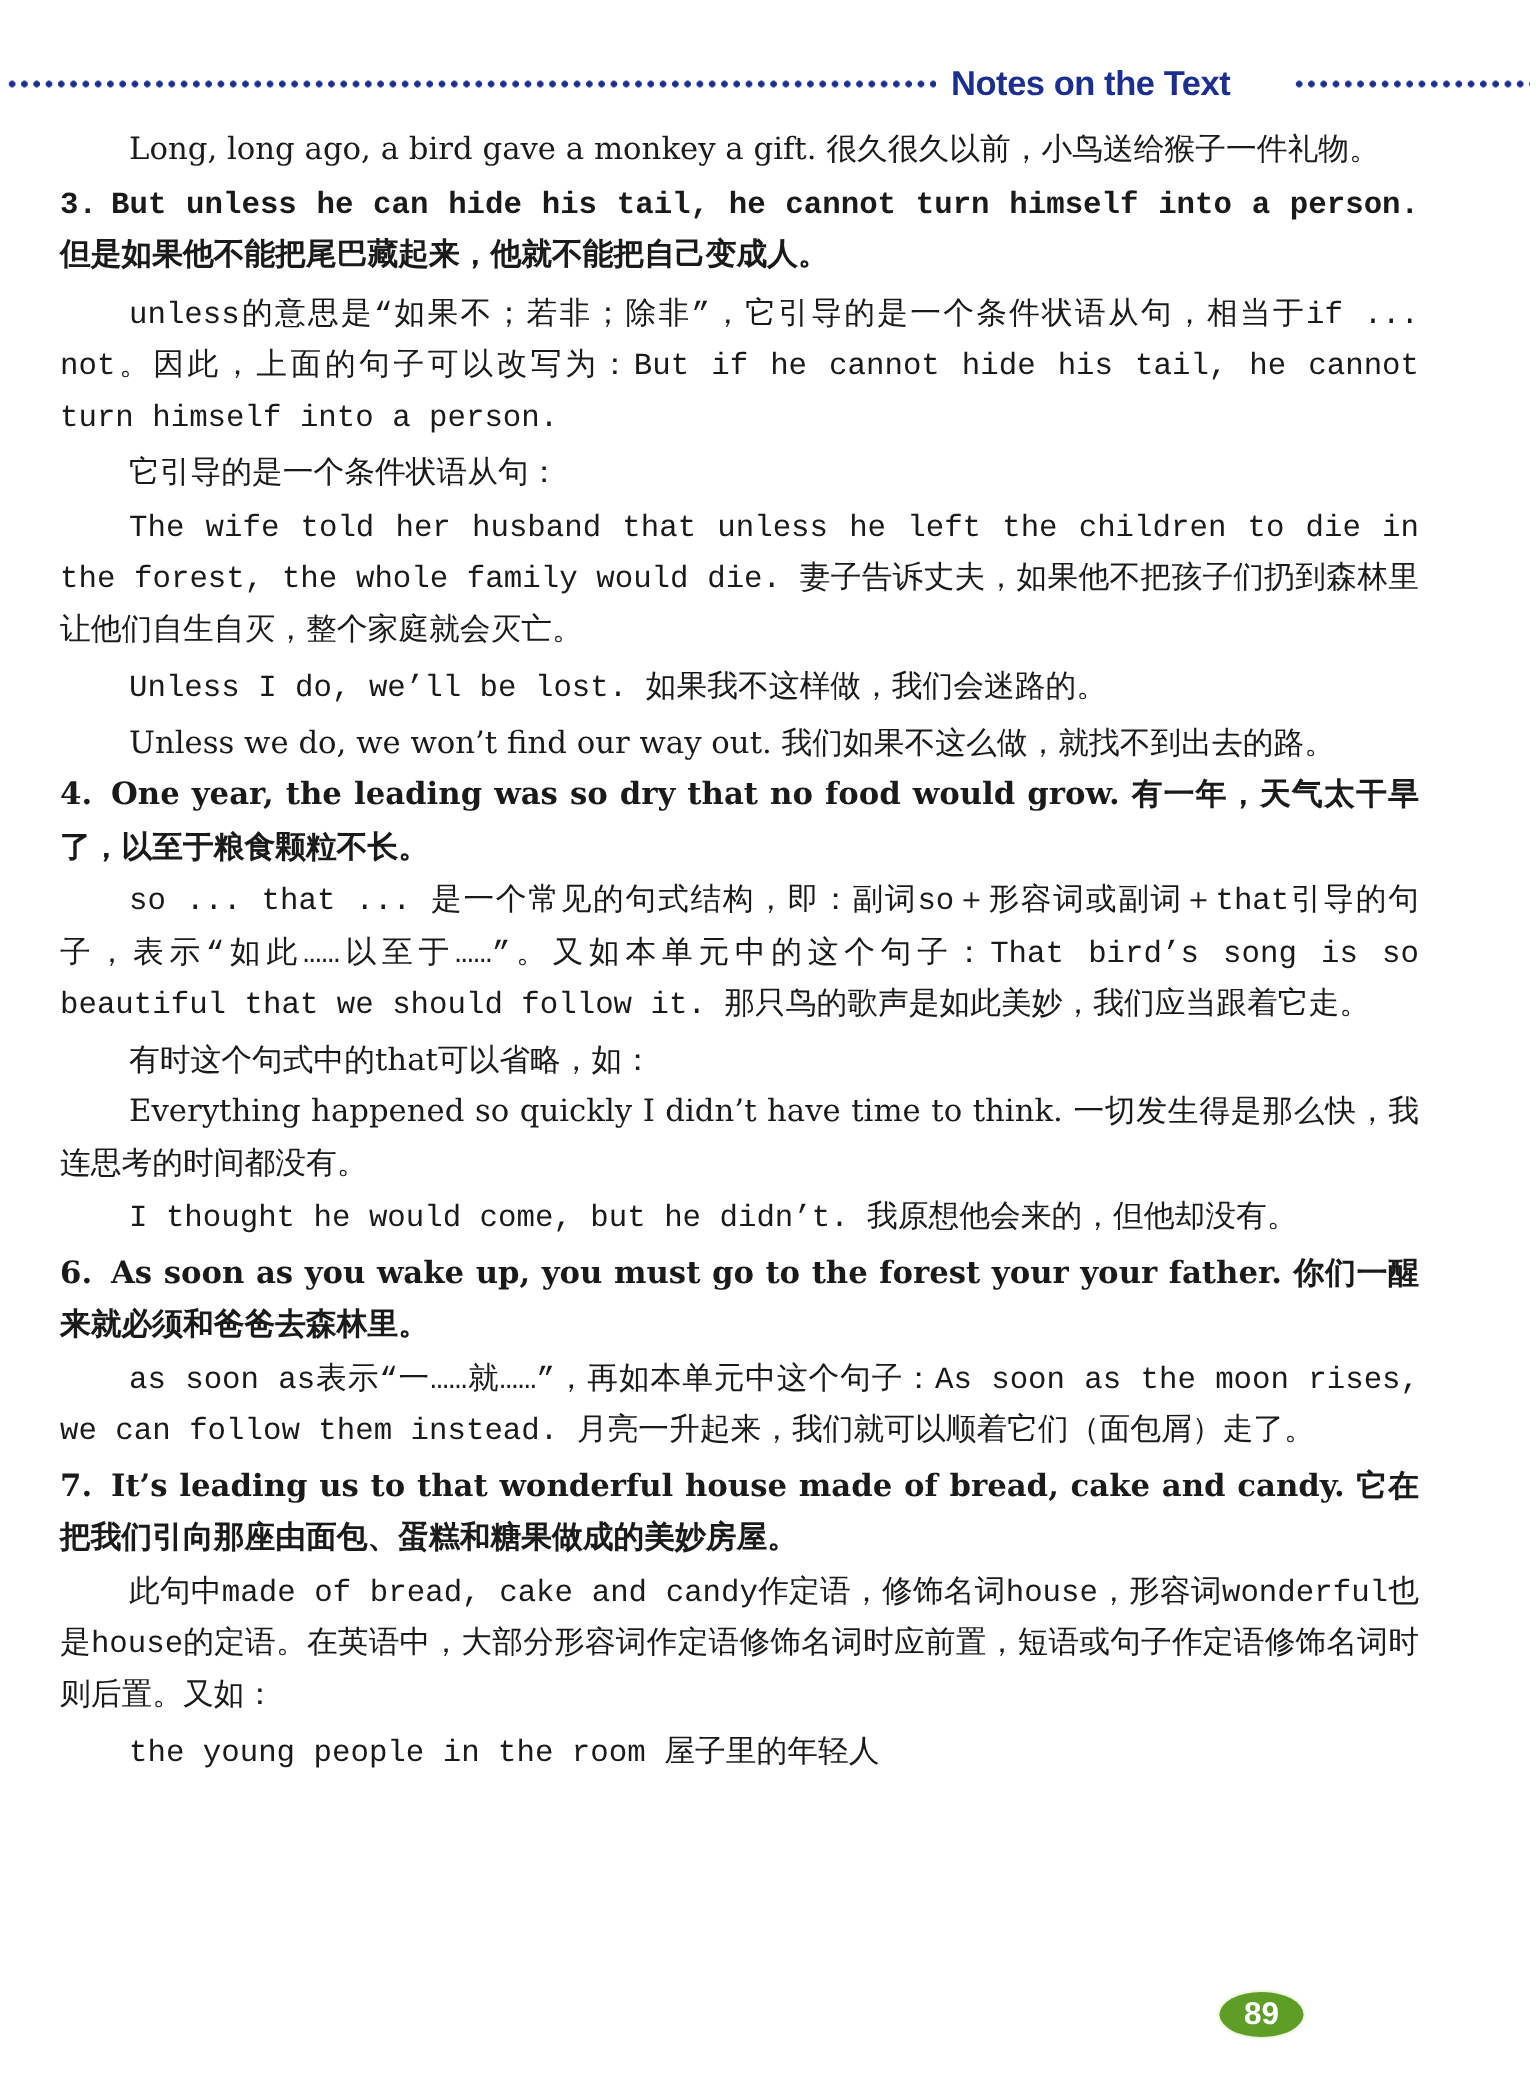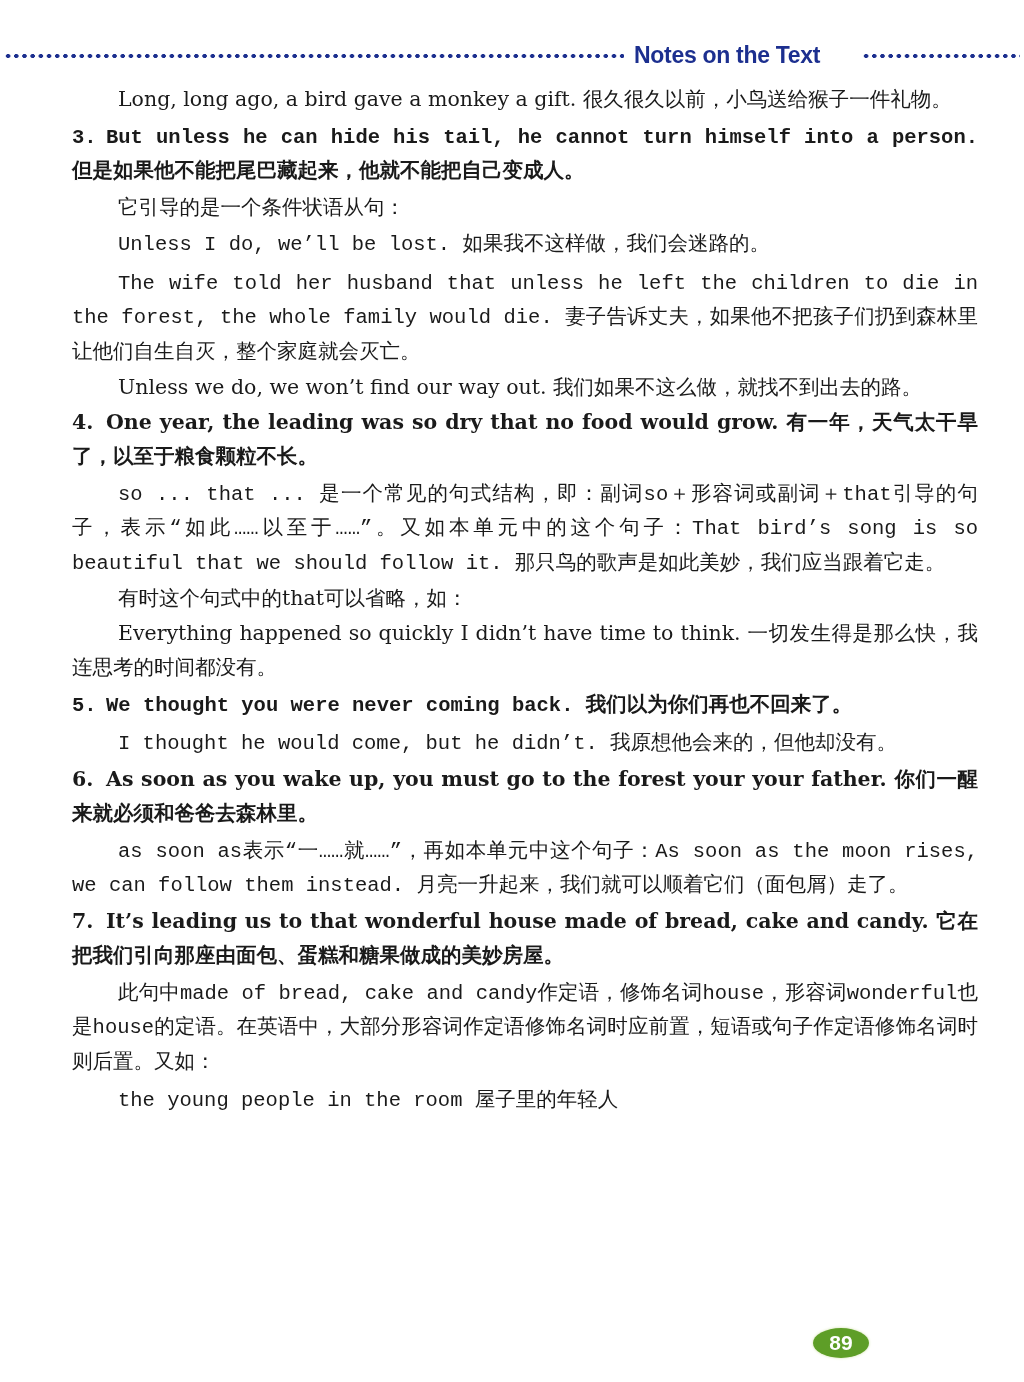--- a/index.html
+++ b/index.html
@@ -6,21 +6,21 @@
   body { width: 1024px; height: 1382px; position: relative; overflow: hidden;
          font-family: "DejaVu Serif", "Liberation Serif", serif; color: #1a1a1a; }
   .header { position: absolute; top: 42px; left: 0; width: 1024px; height: 30px; }
   .dots { position: absolute; top: 9px; height: 10px;
           background-image: radial-gradient(circle, #1c2f8f 2px, transparent 2.4px);
           background-size: 8.2px 10px; background-repeat: repeat-x; }
   .dots.left { left: 4px; width: 620px; }
   .dots.right { left: 862px; width: 158px; }
   .header-title { position: absolute; left: 634px; top: 0; font-family: "Liberation Sans", sans-serif;
           font-weight: bold; font-size: 23px; color: #1c2f8f; letter-spacing: -0.3px; white-space: nowrap; }
-  .page { position: absolute; left: 40px; top: 82px; width: 906px; margin-left: 32px; }
+  .page { position: absolute; left: 40px; top: 82px; width: 906px; }
   p { margin: 0; font-size: 20.5px; line-height: 34.5px; text-align: justify; }
   p.indent { text-indent: 46px; }
   p.bold { font-weight: bold; }
   p.gap { margin-top: 4px; font-family: Liberation Mono, monospace; }
   .num { display: inline-block; width: 34px; }
   .pagenum { position: absolute; left: 813px; top: 1328px; width: 56px; height: 30px; border-radius: 50%;
              background: #5e9e27; color: #ffffff; font-family: "Liberation Sans", sans-serif; font-weight: bold;
              font-size: 21px; line-height: 30px; text-align: center; box-shadow: 0 0 3px #cfe0a6; }
 </style>
 </head>
@@ -29,31 +29,31 @@
 <div class="header">
   <div class="dots left"></div>
   <div class="header-title">Notes on the Text</div>
   <div class="dots right"></div>
 </div>
 
 <div class="page">
   <p class="indent">Long, long ago, a bird gave a monkey a gift. 很久很久以前，小鸟送给猴子一件礼物。</p>
 
   <p class="bold gap"><span class="num">3.</span><span>But unless he can hide his tail, he cannot turn himself into a person. 但是如果他不能把尾巴藏起来，他就不能把自己变成人。</span></p>
+  <p class="indent gap">unless的意思是“如果不；若非；除非”，它引导的是一个条件状语从句，相当于if ... not。因此，上面的句子可以改写为：But if he cannot hide his tail, he cannot turn himself into a person.</p>
   <p class="indent">它引导的是一个条件状语从句：</p>
+  <p class="indent gap">The wife told her husband that unless he left the children to die in the forest, the whole family would die. 妻子告诉丈夫，如果他不把孩子们扔到森林里让他们自生自灭，整个家庭就会灭亡。</p>
   <p class="indent gap">Unless I do, we’ll be lost. 如果我不这样做，我们会迷路的。</p>
-  <p class="indent gap">The wife told her husband that unless he left the children to die in the forest, the whole family would die. 妻子告诉丈夫，如果他不把孩子们扔到森林里让他们自生自灭，整个家庭就会灭亡。</p>
   <p class="indent">Unless we do, we won’t find our way out. 我们如果不这么做，就找不到出去的路。</p>
 
   <p class="bold"><span class="num">4.</span><span>One year, the leading was so dry that no food would grow. 有一年，天气太干旱了，以至于粮食颗粒不长。</span></p>
   <p class="indent gap">so ... that ... 是一个常见的句式结构，即：副词so＋形容词或副词＋that引导的句子，表示“如此……以至于……”。又如本单元中的这个句子：That bird’s song is so beautiful that we should follow it. 那只鸟的歌声是如此美妙，我们应当跟着它走。</p>
   <p class="indent">有时这个句式中的that可以省略，如：</p>
   <p class="indent">Everything happened so quickly I didn’t have time to think. 一切发生得是那么快，我连思考的时间都没有。</p>
 
-  <p class="bold gap"><span class="num">5.</span><span>We thought you were never coming back. 我们以为你们再也不回来了。</span></p>
   <p class="indent gap">I thought he would come, but he didn’t. 我原想他会来的，但他却没有。</p>
 
   <p class="bold"><span class="num">6.</span><span>As soon as you wake up, you must go to the forest your your father. 你们一醒来就必须和爸爸去森林里。</span></p>
   <p class="indent gap">as soon as表示“一……就……”，再如本单元中这个句子：As soon as the moon rises, we can follow them instead. 月亮一升起来，我们就可以顺着它们（面包屑）走了。</p>
 
   <p class="bold"><span class="num">7.</span><span>It’s leading us to that wonderful house made of bread, cake and candy. 它在把我们引向那座由面包、蛋糕和糖果做成的美妙房屋。</span></p>
   <p class="indent gap">此句中made of bread, cake and candy作定语，修饰名词house，形容词wonderful也是house的定语。在英语中，大部分形容词作定语修饰名词时应前置，短语或句子作定语修饰名词时则后置。又如：</p>
   <p class="indent gap">the young people in the room 屋子里的年轻人</p>
 </div>
 

